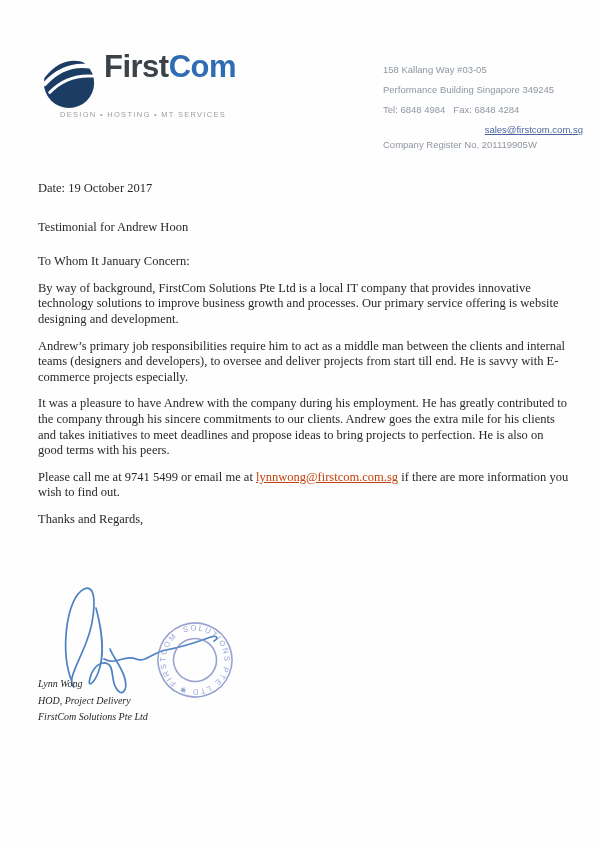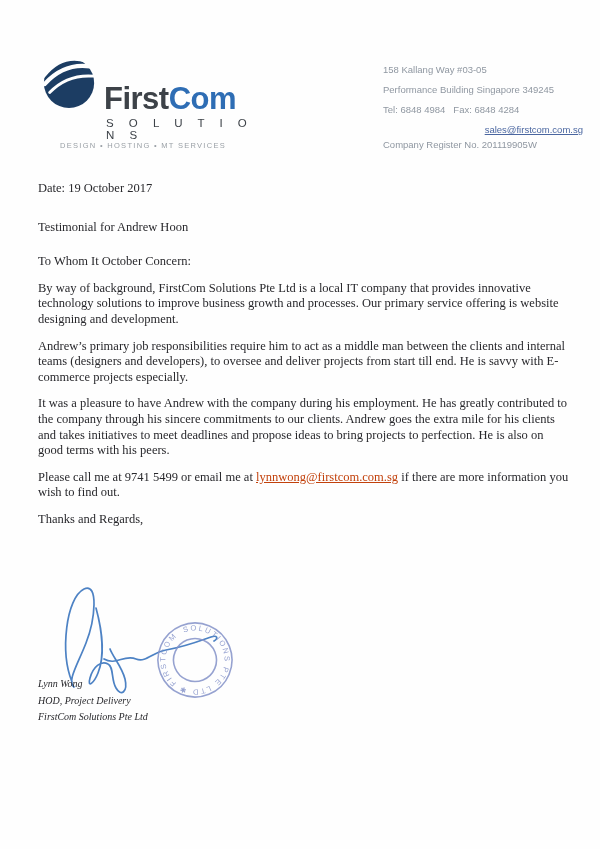--- a/index.html
+++ b/index.html
@@ -11,21 +11,21 @@
     margin:0 auto;
     font-family:"Liberation Serif", serif;
     color:#28282c;
     overflow:hidden;
   }
 
   
   .logo-block { position:absolute; left:40px; top:50px; width:230px; }
   .logo-row { display:flex; align-items:flex-start; }
   .logo-icon { width:58px; height:60px; flex:0 0 auto; }
-  .logo-words { margin-left:6px; font-family:"Liberation Sans", sans-serif;margin-top:32px; }
+  .logo-words { margin-left:6px; font-family:"Liberation Sans", sans-serif; }
   .logo-name { font-size:31px; font-weight:bold; letter-spacing:-0.5px; line-height:34px; }
   .logo-solutions {
     font-size:11.5px; letter-spacing:6px; font-weight:400;
     margin-top:1px; margin-left:2px;
   }
   .logo-tagline {
     font-family:"Liberation Sans", sans-serif;
     font-size:7.5px; letter-spacing:1.3px;
     margin-left:20px;
   }
@@ -70,38 +70,37 @@
   <div class="logo-block">
     <div class="logo-row">
       <svg class="logo-icon" viewBox="0 0 60 62">
         <circle cx="30" cy="34" r="26" fill="#1c3d63"></circle>
         <path d="M3,26 Q22,2 48,10" stroke="#fefefe" stroke-width="6" fill="none" stroke-linecap="round"></path>
         <path d="M5,35 Q25,13 52,17" stroke="#fefefe" stroke-width="4.5" fill="none" stroke-linecap="round"></path>
         <path d="M10,44 Q28,25 55,27" stroke="#fefefe" stroke-width="3" fill="none" stroke-linecap="round"></path>
       </svg>
       <div class="logo-words">
         <div class="logo-name"><span style="color:#3d4248">First</span><span style="color:#2e6db4">Com</span></div>
-        <div class="logo-solutions" style="color:#3d4248">S O L U T I O N S</div>
       </div>
     </div>
     <div class="logo-tagline" style="color:#9aa0a6">DESIGN • HOSTING • MT SERVICES</div>
   </div>
 
   <div class="contact-block">
     <div class="cline">158 Kallang Way #03-05</div>
     <div class="cline">Performance Building Singapore 349245</div>
     <div class="cline"><span>Tel: 6848 4984</span><span class="tel-sep"></span><span>Fax: 6848 4284</span></div>
     <div class="cline-tight"><a class="contact-email" style="color:#4a66a0">sales@firstcom.com.sg</a></div>
     <div>Company Register No. 201119905W</div>
   </div>
 
   <div class="letter">
     <div class="date-line">Date: 19 October 2017</div>
     <div class="subject">Testimonial for Andrew Hoon</div>
-    <div class="salutation">To Whom It October Concern:</div>
+    <div class="salutation">To Whom It January Concern:</div>
     <p class="para">By way of background, FirstCom Solutions Pte Ltd is a local IT company that provides innovative technology solutions to improve business growth and processes. Our primary service offering is website designing and development.</p>
     <p class="para">Andrew’s primary job responsibilities require him to act as a middle man between the clients and internal teams (designers and developers), to oversee and deliver projects from start till end. He is savvy with E-commerce projects especially.</p>
     <p class="para">It was a pleasure to have Andrew with the company during his employment. He has greatly contributed to the company through his sincere commitments to our clients. Andrew goes the extra mile for his clients and takes initiatives to meet deadlines and propose ideas to bring projects to perfection. He is also on good terms with his peers.</p>
     <p class="para"><span>Please call me at 9741 5499 or email me at </span><a class="body-link" style="color:#c2410c">lynnwong@firstcom.com.sg</a><span> if there are more information you wish to find out.</span></p>
     <div class="closing">Thanks and Regards,</div>
   </div>
 
   <svg class="signature-svg" viewBox="0 0 190 122">
     <g fill="none" stroke-width="1.7" stroke-linecap="round" stroke-linejoin="round">
       <path d="M 28,102 C 16,72 22,18 40,9 C 55,2 51,40 42,63 C 33,86 23,101 30,107" stroke="#4d82c4"></path>

